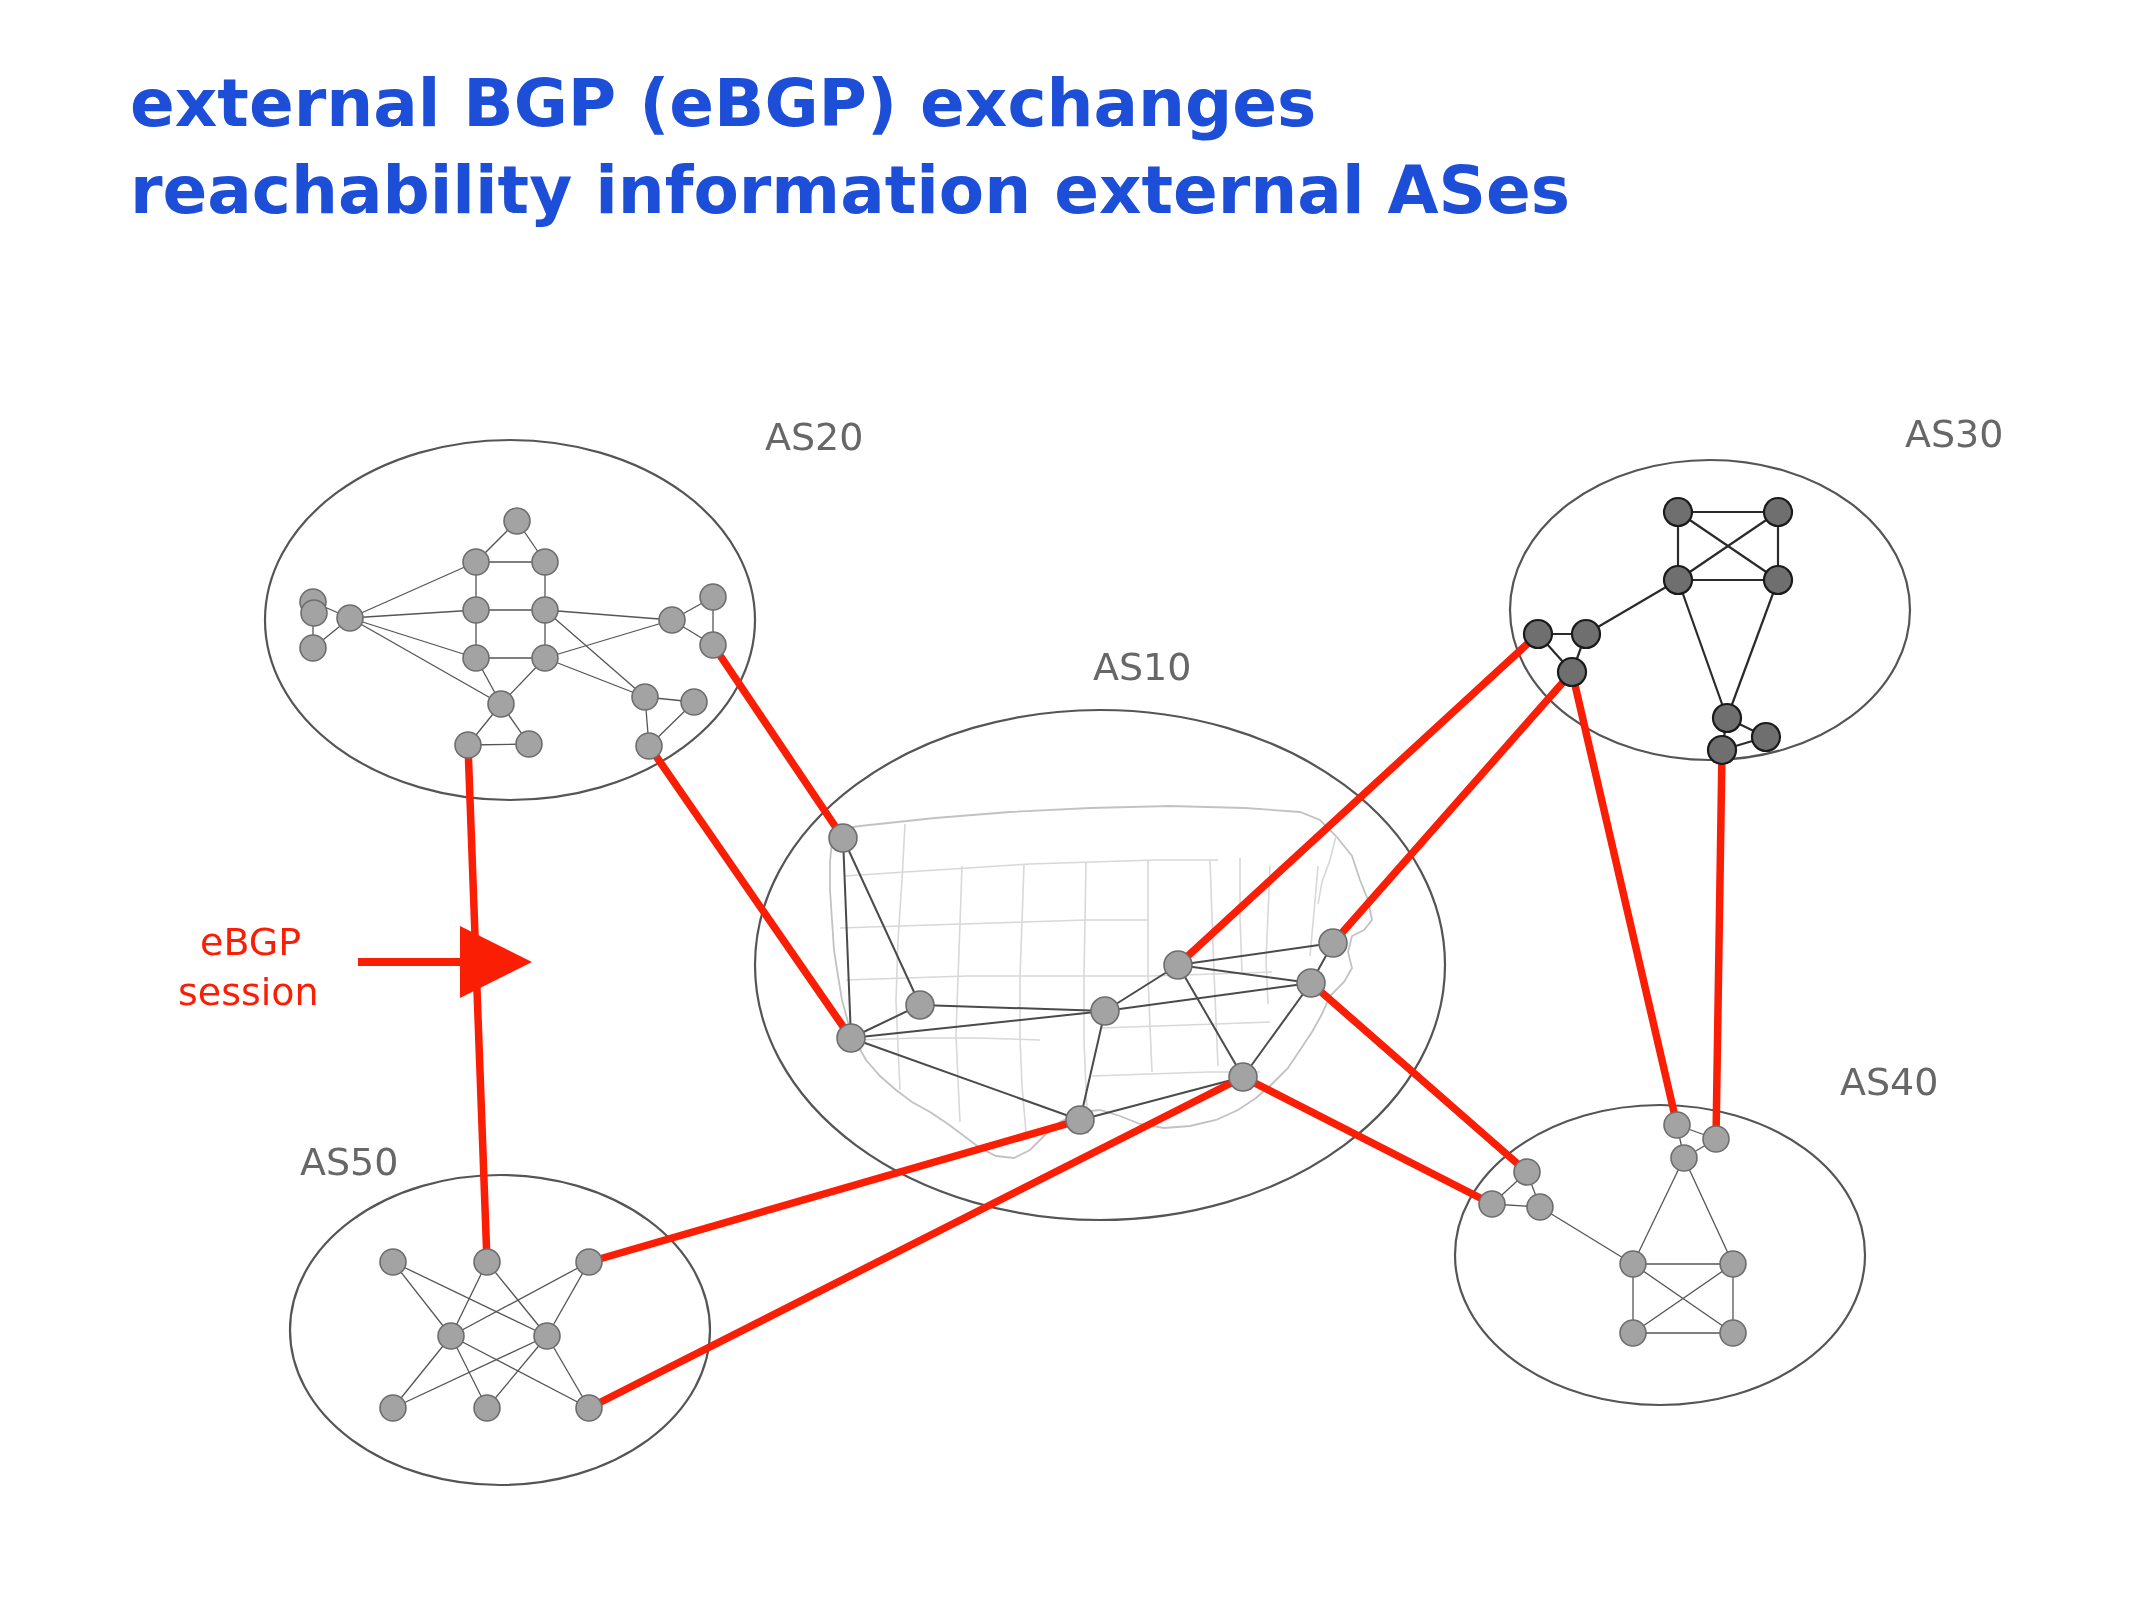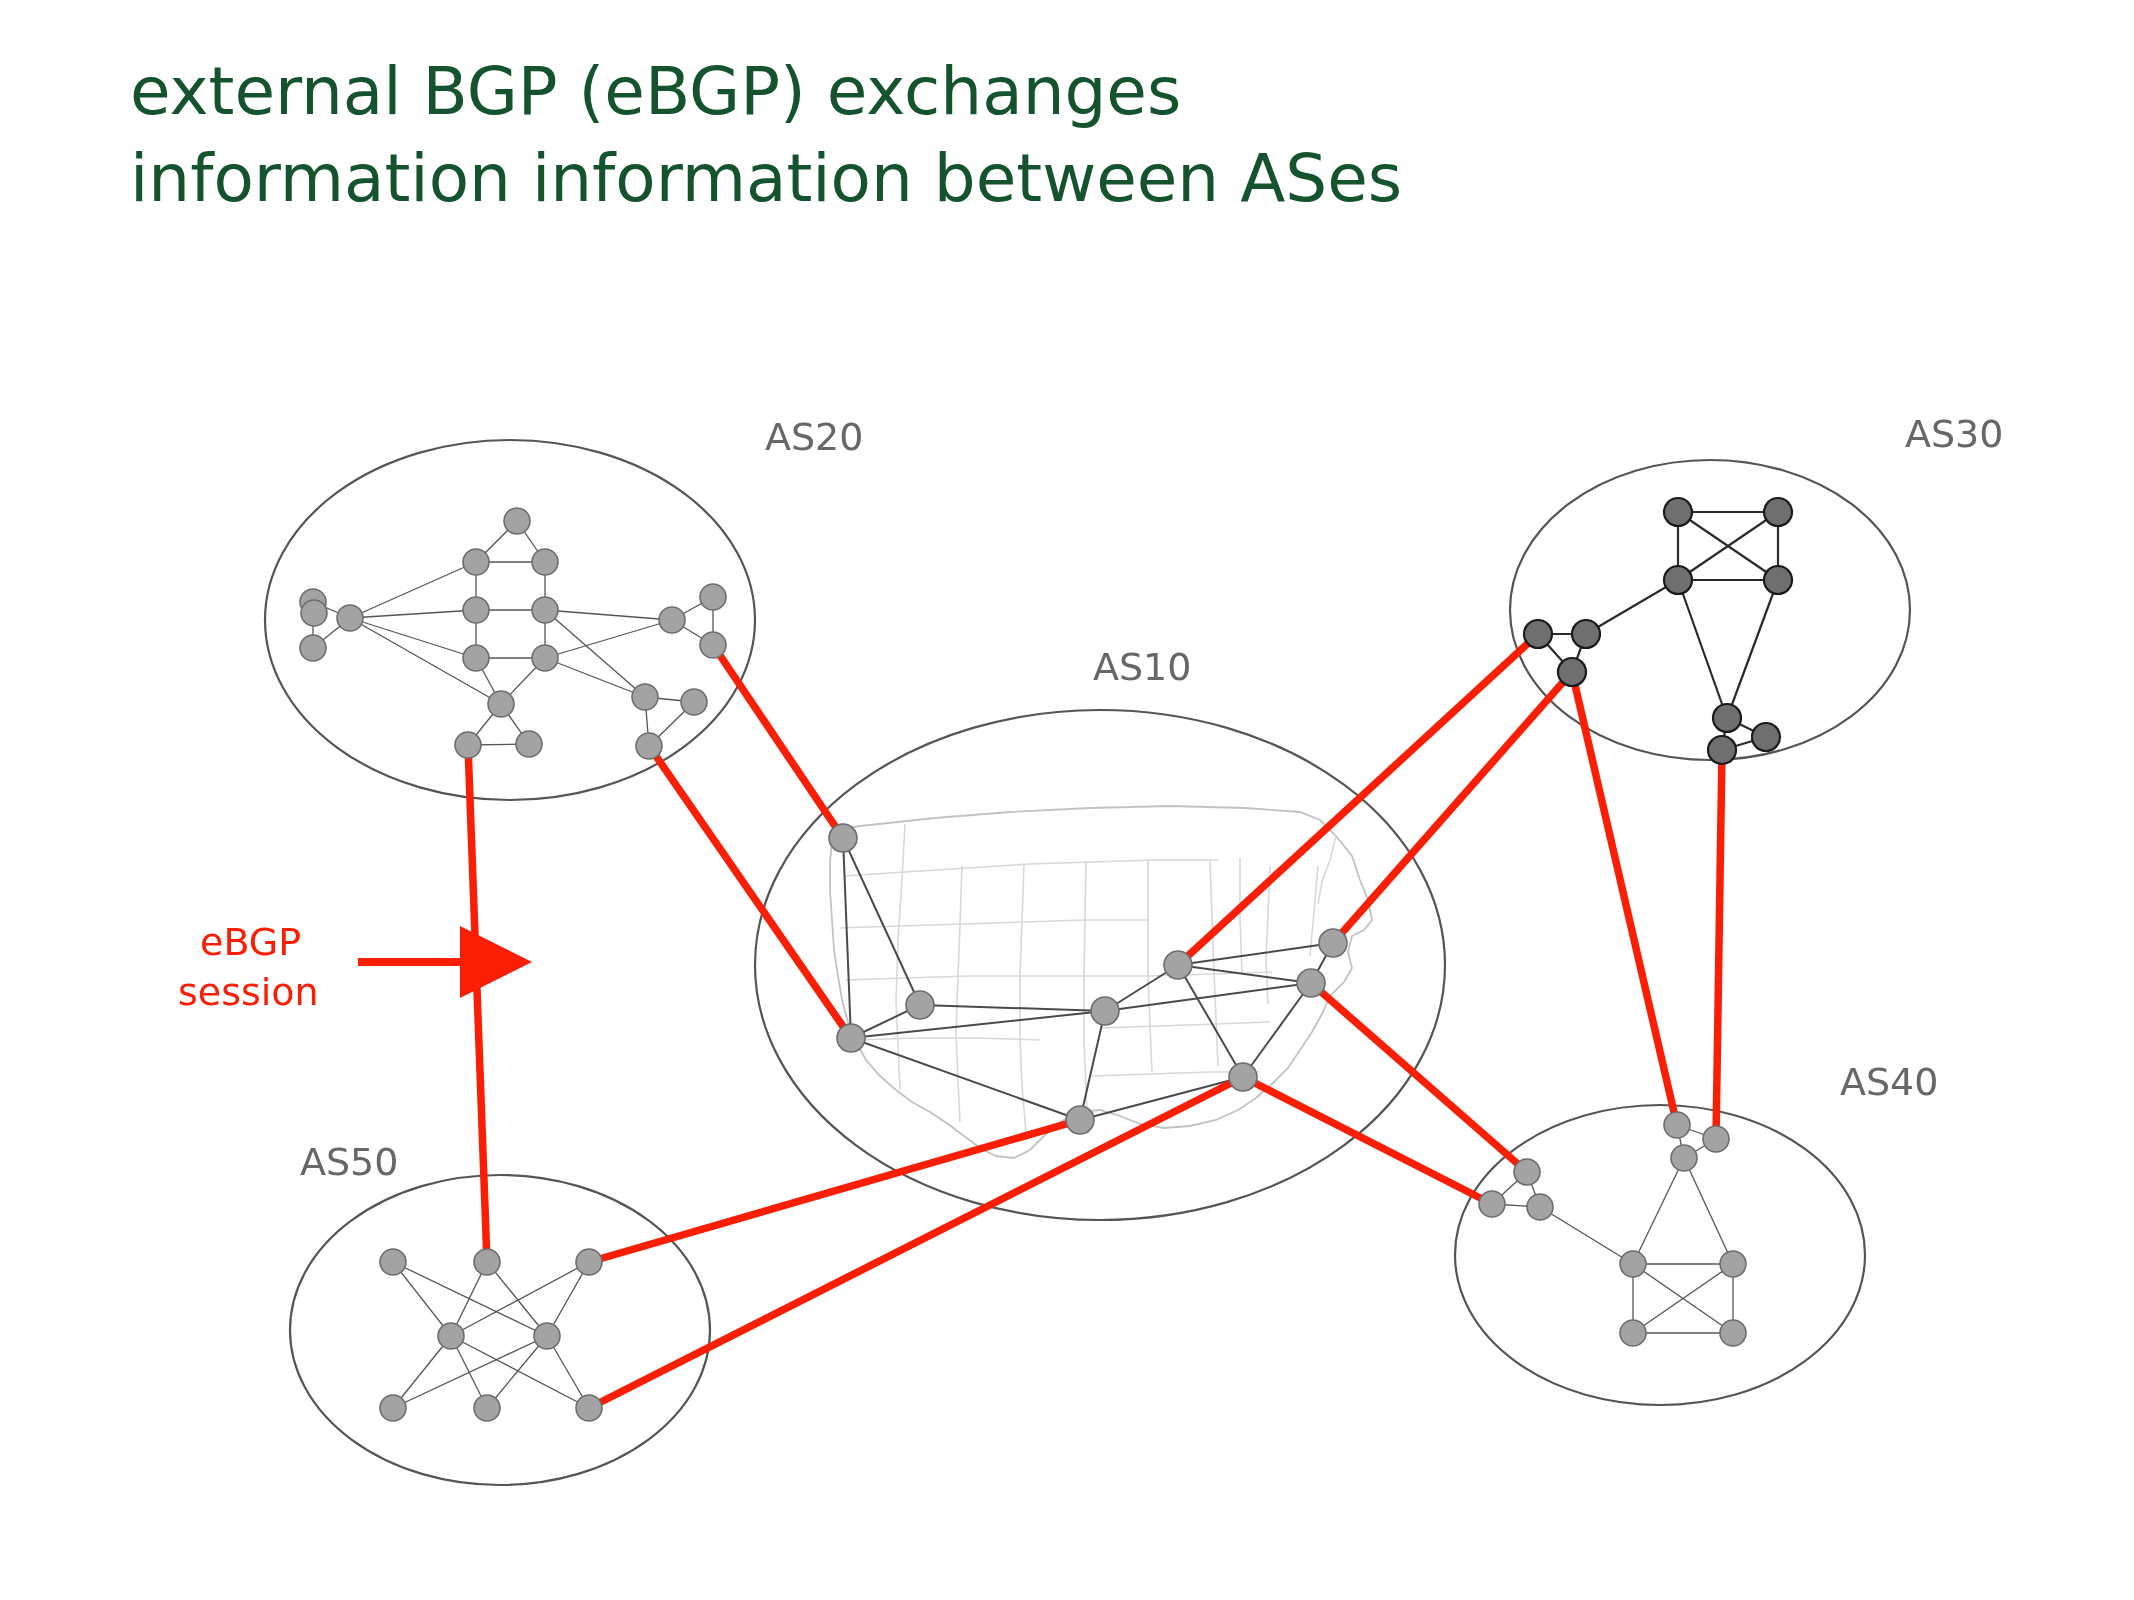--- a/index.html
+++ b/index.html
@@ -1,35 +1,35 @@
 <!DOCTYPE html>
 <html><head>
 <meta charset="utf-8">
 <style>
   html,body{margin:0;padding:0;background:#ffffff;}
   body{width:2134px;height:1600px;position:relative;overflow:hidden;
        font-family:"DejaVu Sans","Liberation Sans",sans-serif;}
   #slide{position:absolute;inset:0;}
-  #title{position:absolute;left:130px;top:48px;width:1700px;
-         font-size:66px;line-height:1.32;color:#14532d;font-weight:400;}
+  #title{position:absolute;left:130px;top:60px;width:1700px;
+         font-size:66px;line-height:1.32;color:#1d4ed8;font-weight:700;}
   #title div{white-space:nowrap;}
   svg#canvas{position:absolute;left:0;top:0;width:2134px;height:1600px;}
   .as-label{font-family:"DejaVu Sans","Liberation Sans",sans-serif;
             font-size:38px;fill:#676767;}
   .ebgp-label{font-family:"DejaVu Sans","Liberation Sans",sans-serif;
             font-size:38px;fill:#fa1e05;}
 </style>
 </head>
 <body>
 
 <div id="slide">
 
   <div id="title">
     <div>external BGP (eBGP) exchanges</div>
-    <div>information information between ASes</div>
+    <div>reachability information external ASes</div>
   </div>
 
   <svg id="canvas" viewBox="0 0 2134 1600">
     <defs>
       <marker id="redarrow" markerWidth="9" markerHeight="9" refX="1" refY="4.5" orient="auto">
         <path d="M0,0 L9,4.5 L0,9 z" fill="#fa1e05"></path>
       </marker>
       <clipPath id="as10clip">
         <ellipse cx="1100" cy="965" rx="345" ry="255"></ellipse>
       </clipPath>

